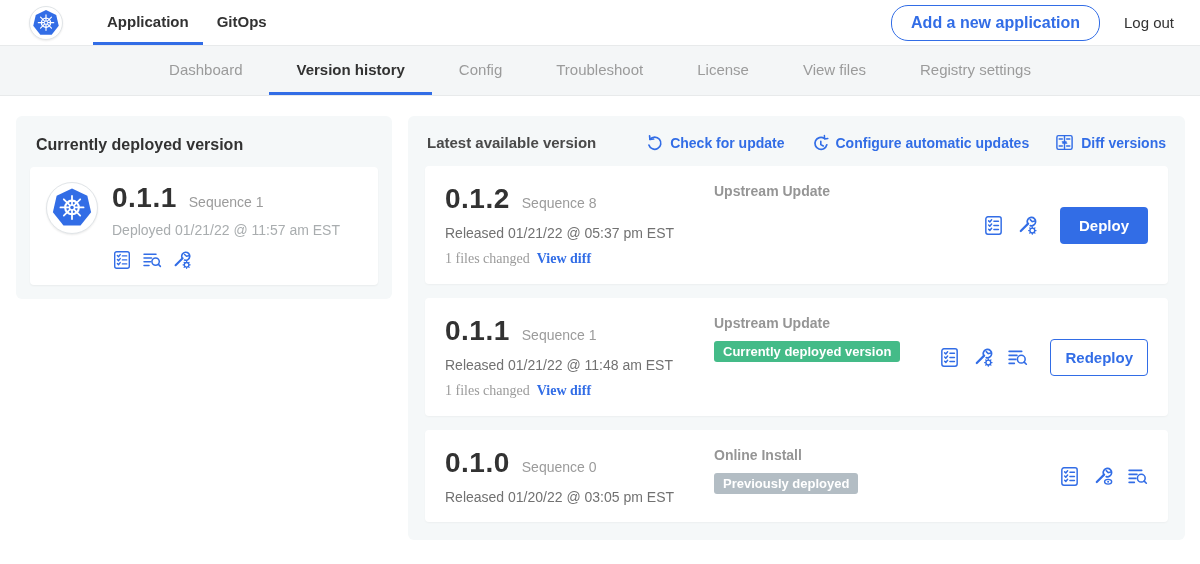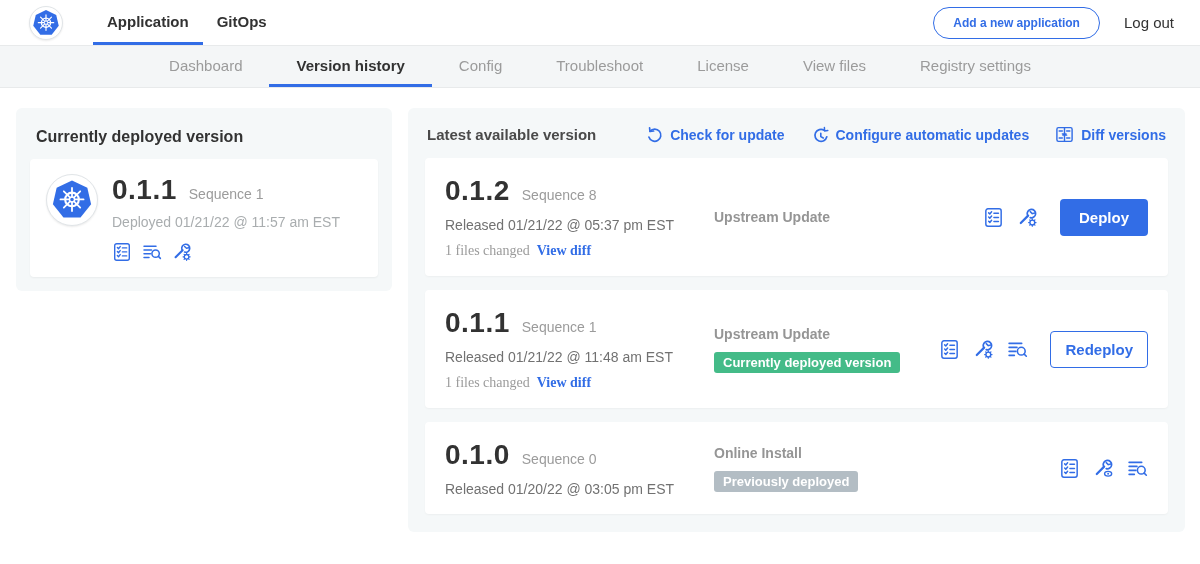--- a/index.html
+++ b/index.html
@@ -4,25 +4,25 @@
 <style>
   * { margin:0; padding:0; box-sizing:border-box; }
   html,body { width:1200px; height:564px; background:#fff; font-family:"Liberation Sans", sans-serif; color:#323232; overflow:hidden; }
 
   
   .topnav { display:flex; align-items:stretch; height:45px; background:#fff; padding-left:29px; }
   .logo-badge { width:34px; height:34px; border-radius:50%; background:#fff; border:1px solid #e1e5e8; display:flex; align-items:center; justify-content:center; align-self:center; margin-right:30px; box-shadow:0 1px 2px rgba(0,0,0,.08); }
   .top-tab { display:flex; align-items:center; padding:0 14px; font-size:15px; font-weight:700; color:#323232; border-bottom:3px solid transparent; cursor:pointer; }
   .top-tab.active { border-bottom-color:#326de6; }
   .topnav-right { margin-left:auto; display:flex; align-items:center; gap:24px; padding-right:26px; }
-  .add-btn { background:#fff; border:1px solid #326de6; color:#326de6; font-weight:700; font-size:12px; border-radius:17px; padding:8px 19px; cursor:pointer; font-family:inherit; }
+  .add-btn { background:#fff; border:1px solid #326de6; color:#326de6; font-weight:700; font-size:16px; border-radius:17px; padding:8px 19px; cursor:pointer; font-family:inherit; }
   .logout { font-size:15px; color:#323232; cursor:pointer; }
 
   
-  .subnav { height:43px; background:#f4f6f7; border-top:1px solid #e8eaeb; border-bottom:1px solid #e8eaeb; display:flex; justify-content:center; }
+  .subnav { height:51px; background:#f4f6f7; border-top:1px solid #e8eaeb; border-bottom:1px solid #e8eaeb; display:flex; justify-content:center; }
   .subnav-tab { display:flex; align-items:center; padding:0 27px; font-size:15px; color:#9b9b9b; border-bottom:3px solid transparent; cursor:pointer; }
   .subnav-tab.active { color:#323232; font-weight:700; border-bottom-color:#326de6; }
 
   
   .main { display:flex; align-items:flex-start; gap:16px; padding:20px 15px 0 16px; }
 
   .deployed-card { width:376px; background:#f5f8f9; border-radius:6px; padding:14px; }
   .deployed-title { font-size:16px; font-weight:700; color:#323232; margin:6px 6px 13px; }
   .deployed-inner { background:#fff; border-radius:4px; padding:15px 16px; box-shadow:0 1px 2px rgba(0,0,0,.05); display:flex; gap:14px; }
   .logo-badge-lg { width:52px; height:52px; border-radius:50%; background:#fff; border:1px solid #e1e5e8; display:flex; align-items:center; justify-content:center; flex:0 0 52px; box-shadow:0 1px 2px rgba(0,0,0,.08); }
@@ -33,21 +33,21 @@
   .icon-row { display:flex; align-items:center; gap:10px; margin-top:12px; color:#326de6; }
   .icon-row svg, .vc-icons svg, .panel-link svg { display:block; }
   .icon-btn { cursor:pointer; color:#326de6; display:flex; }
 
   .right-panel { flex:1; background:#f5f8f9; border-radius:6px; padding:15px 17px 18px; }
   .panel-head { display:flex; justify-content:space-between; align-items:center; padding:2px 2px 0;gap:28px; }
   .panel-title { font-size:15px; font-weight:700; color:#4a4a4a; }
   .panel-actions { display:flex; align-items:center; gap:26px; }
   .panel-link { display:flex; align-items:center; gap:7px; color:#326de6; font-size:14px; font-weight:700; cursor:pointer; }
 
-  .version-card { background:#fff; border-radius:4px; margin-top:14px; padding:17px 20px; display:flex; align-items:center; box-shadow:0 1px 2px rgba(0,0,0,.04); }
+  .version-card { background:#fff; border-radius:4px; margin-top:14px; padding:17px 20px; display:flex; box-shadow:0 1px 2px rgba(0,0,0,.04); }
   .vc-left { width:250px; flex:0 0 250px; }
   .released { font-size:14px; font-weight:500; color:#717171; margin-top:10px; }
   .files-line { font-size:14px; color:#9b9b9b; margin-top:10px;font-family:Liberation Serif, serif; }
   .view-diff { color:#326de6; font-weight:700; margin-left:7px; cursor:pointer; }
   .vc-mid { flex:1; padding-left:19px; }
   .source { font-size:14px; font-weight:700; color:#959595; }
   .badge { display:inline-block; margin-top:10px; font-size:13px; font-weight:700; color:#fff; padding:3px 9px; border-radius:3px; }
   .badge.green { background:#44bb88; }
   .badge.gray { background:#b3bdc4; }
   .vc-right { display:flex; align-items:center; gap:13px; color:#326de6; }

